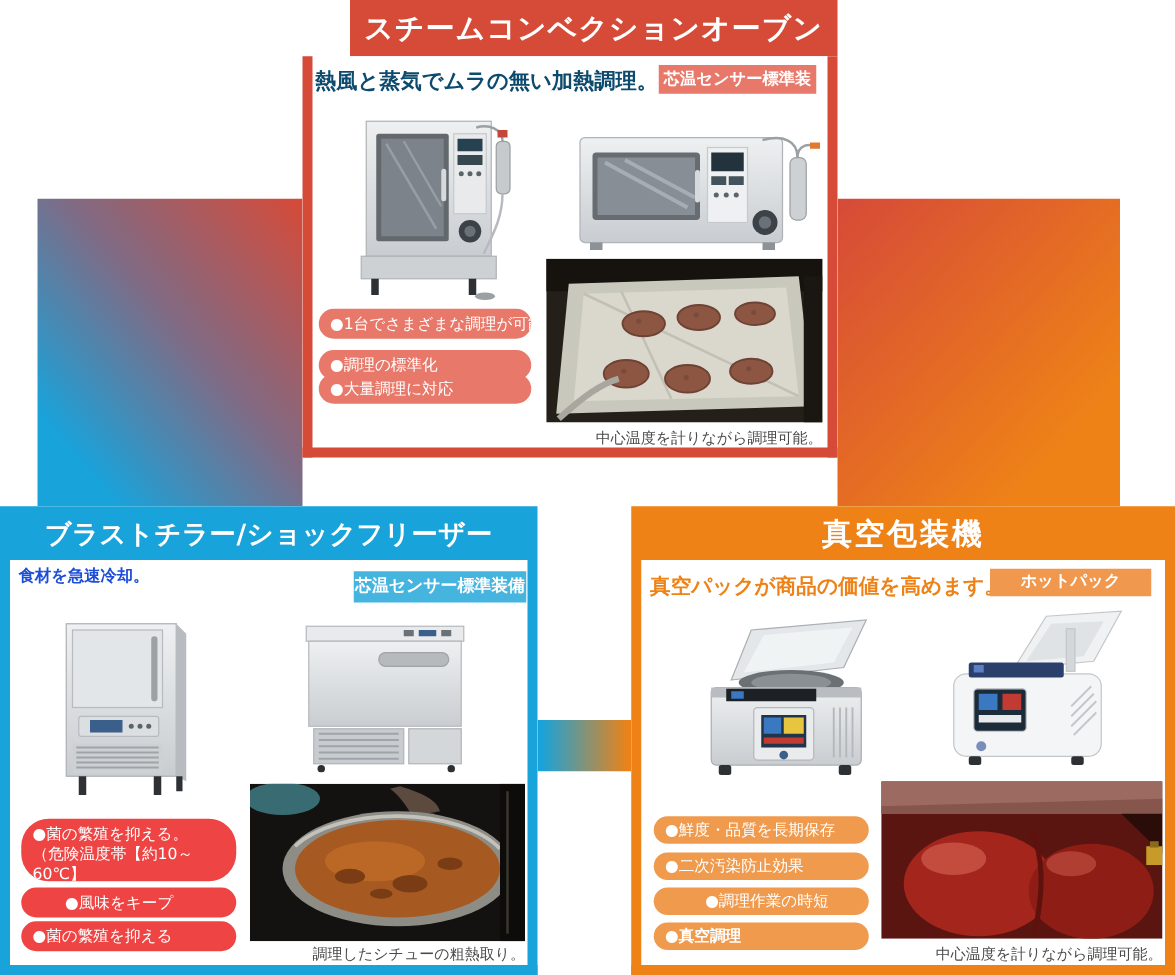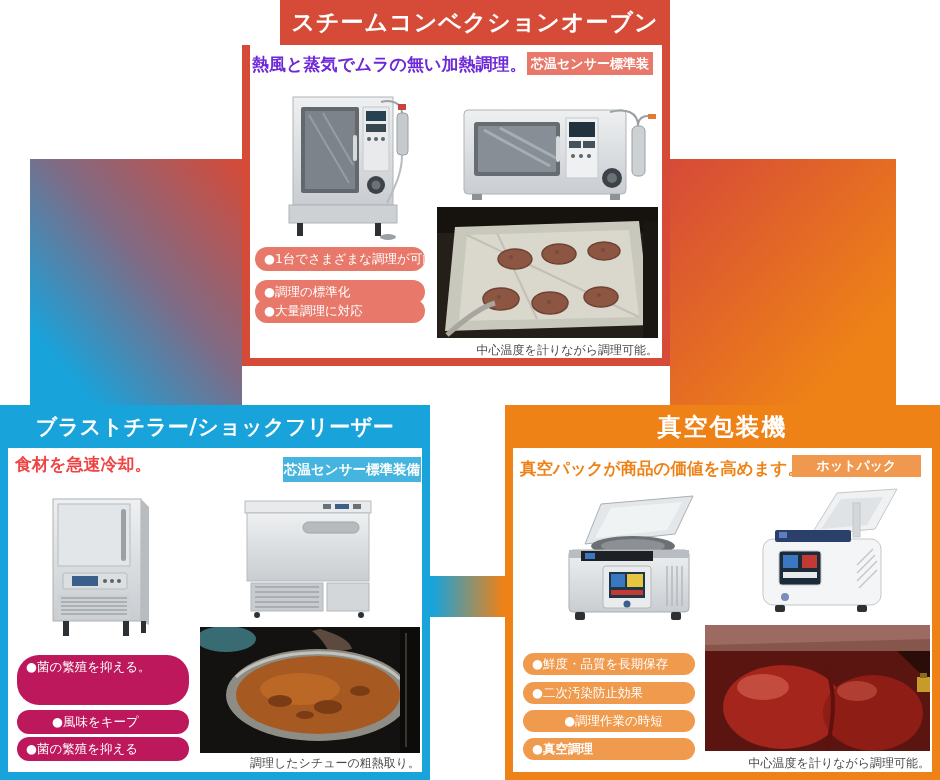--- a/index.html
+++ b/index.html
@@ -25,33 +25,33 @@
 
   #card-chiller{left:0;top:405px;width:430px;height:375px;}
   #card-chiller .card-header{height:43px;background:#18a3db;font-size:21px;letter-spacing:0.5px;}
   #card-chiller .card-body{height:332px;border:8px solid #18a3db;border-top:none;}
 
   #card-vacuum{left:505px;top:405px;width:435px;height:375px;}
   #card-vacuum .card-header{height:43px;background:#ee8217;font-size:24px;letter-spacing:2px;}
   #card-vacuum .card-body{height:332px;border:8px solid #ee8217;border-top:none;}
 
   .tagline{position:absolute;font-weight:bold;}
-  .tagline.red{color:#6d28d9;left:2px;top:8px;font-size:17px;}
-  .tagline.blue{color:#ef4444;left:7px;top:5px;font-size:17px;line-height:1.38;}
+  .tagline.red{color:#0c4a6e;left:2px;top:8px;font-size:17px;}
+  .tagline.blue{color:#1d4ed8;left:7px;top:5px;font-size:13px;line-height:1.38;}
   .tagline.orange{color:#ee8217;left:7px;top:10px;font-size:16.5px;}
 
   .badge{position:absolute;color:#fff;font-weight:bold;text-align:center;box-sizing:border-box;}
   .badge.salmon{left:277px;top:7px;width:126px;height:23px;line-height:23px;font-size:13px;background:#e8796a;}
   .badge.lblue{left:275px;top:9px;width:138px;height:25px;line-height:25px;font-size:13.5px;background:#45b4de;}
   .badge.lorange{left:279px;top:7px;width:129px;height:22px;line-height:22px;font-size:13px;background:#f0994e;}
 
   .pill{position:absolute;color:#fff;font-size:12.5px;box-sizing:border-box;
     border-radius:14px;padding-left:9px;overflow:hidden;white-space:nowrap;}
   .pill.salmon{background:#e8796a;left:5px;width:170px;height:24px;line-height:24px;}
-  .pill.lblue{background:#be185d;left:9px;width:172px;height:24px;line-height:24px;}
+  .pill.lblue{background:#ef4444;left:9px;width:172px;height:24px;line-height:24px;}
   .pill.lblue.tall{height:50px;line-height:1.28;padding-top:4px;border-radius:22px;white-space:normal;}
   .pill.lblue.tall span{display:block;}
   .pill.lorange{background:#ef9a4d;left:10px;width:172px;height:22px;line-height:22px;}
 
   .caption{position:absolute;color:#4a4a4a;font-size:12px;}
   .img{position:absolute;}
   .img svg{display:block;width:100%;height:100%;}
 </style>
 </head>
 <body>
@@ -217,20 +217,21 @@
             <line x1="12" y1="112" x2="76" y2="112"></line>
           </g>
           <rect x="84" y="88" width="42" height="28" fill="#d4d7da" stroke="#b2b6ba"></rect>
           <circle cx="14" cy="120" r="3" fill="#2e3134"></circle>
             <circle cx="118" cy="120" r="3" fill="#2e3134"></circle>
         </svg>
       </div>
 
       <div class="pill lblue tall" style="top:207px;">
         <span>●菌の繁殖を抑える。</span>
+        <span>（危険温度帯【約10～60℃】</span>
 
       </div>
       <div class="pill lblue" style="top:262px;padding-left:35px;"><span>●風味をキープ</span></div>
       <div class="pill lblue" style="top:289px;"><span>●菌の繁殖を抑える</span></div>
 
       <div class="img" style="left:192px;top:179px;width:220px;height:126px;">
         <svg viewBox="0 0 220 126" preserveAspectRatio="none">
           <rect width="220" height="126" fill="#141210"></rect>
           <ellipse cx="26" cy="12" rx="30" ry="13" fill="#3f7d84" opacity="0.85"></ellipse>
           <path d="M120 2 C140 8 150 14 152 22 L130 26 C124 16 120 10 112 4 Z" fill="#8a6f5c" opacity="0.6"></path>

